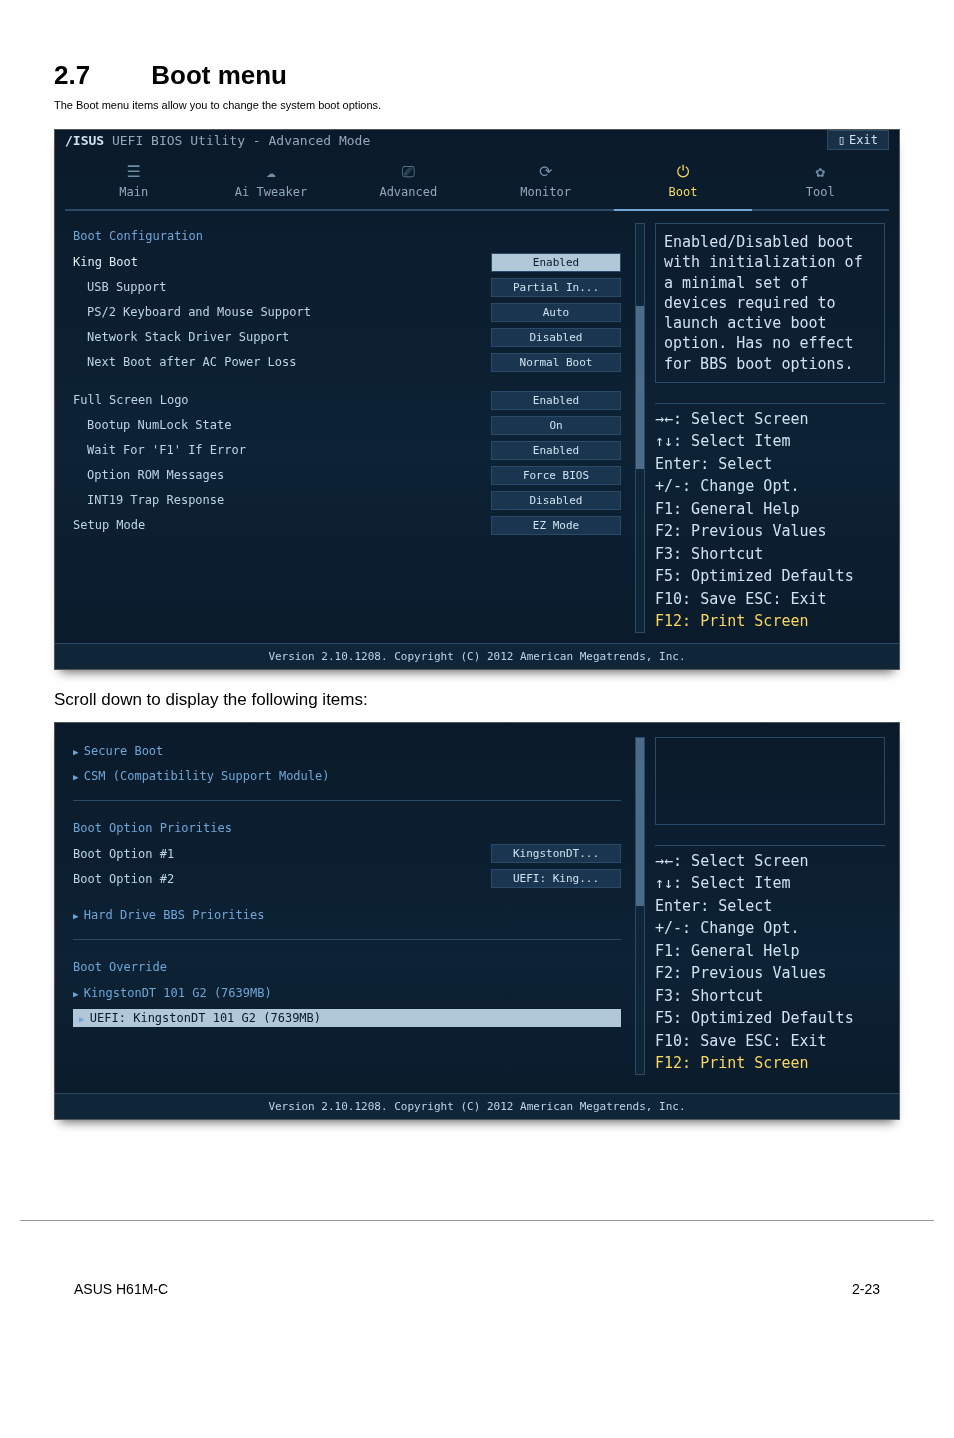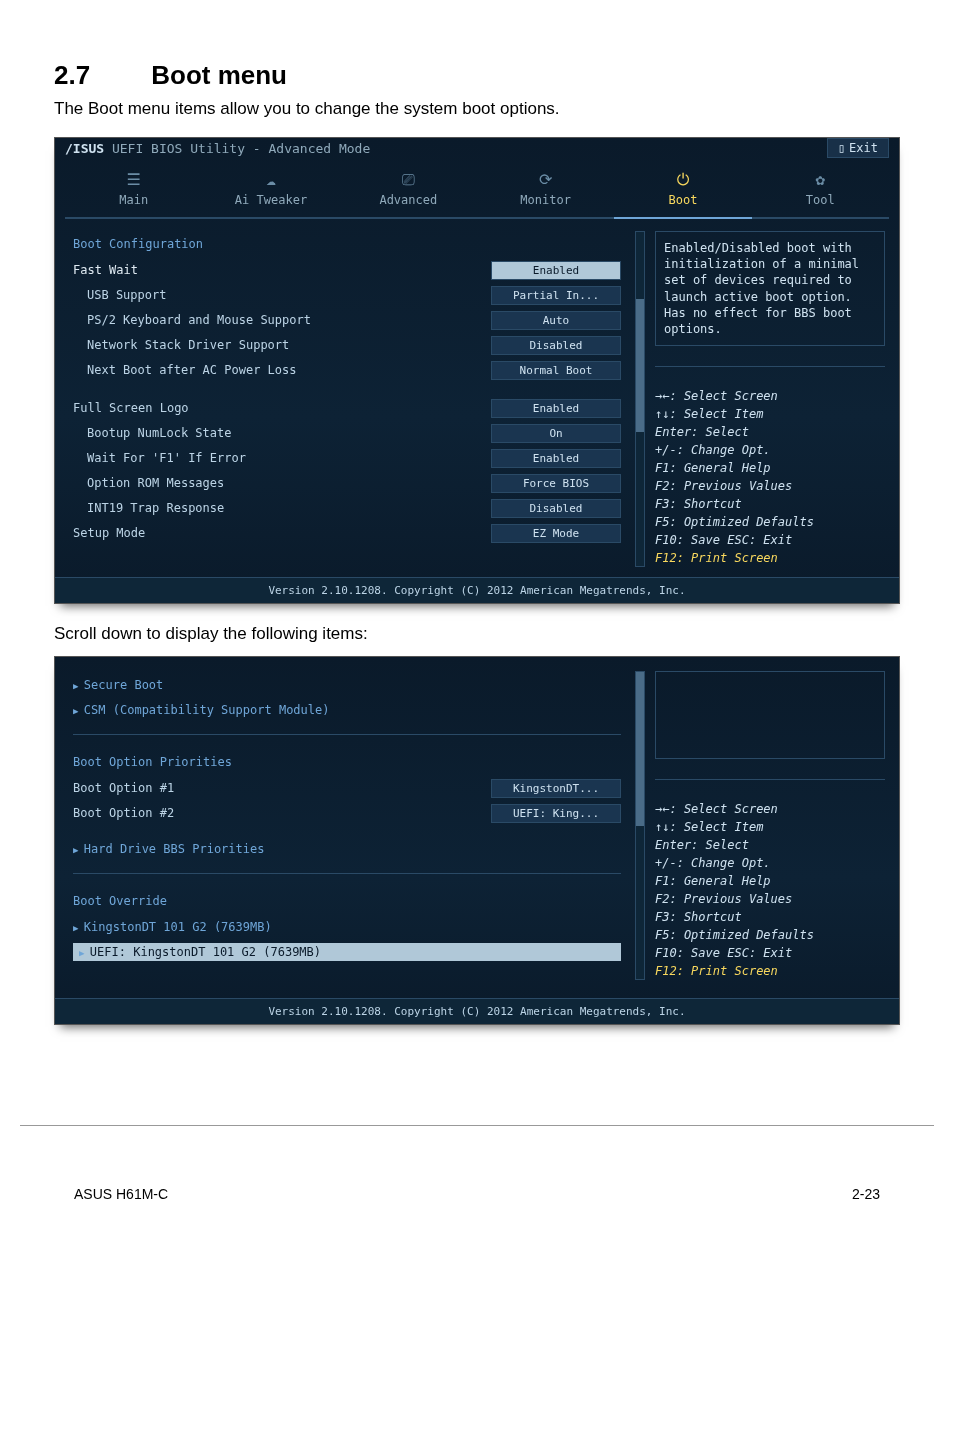--- a/index.html
+++ b/index.html
@@ -14,21 +14,21 @@
     box-sizing: border-box;
   }
   .heading {
     font-size: 26px;
     font-weight: bold;
     margin-bottom: 8px;
     margin-top: 20px;
   }
   .heading .num { display:inline-block; width:90px; }
   .intro {
-    font-size: 17px;
+    font-size: 11px;
     margin-bottom: 18px;
   }
   .bios {
     background: linear-gradient(#0a1a2a, #0d2235 60%, #0a1a2a);
     border: 1px solid #555;
     color: #bcd4e6;
     font-family: "Lucida Console", Monaco, monospace;
     font-size: 12px;
     position: relative;
     box-shadow: 0 8px 10px -6px rgba(0,0,0,0.6);
@@ -71,37 +71,36 @@
     height:2px; background:#6fa6d8;
   }
   .bios-body {
     display: flex;
     padding: 12px 14px 10px 18px;
     gap: 10px;
   }
   .left-col { flex: 1; }
   .right-col {
     width: 230px;
-    font-size: 12px;
+    font-size: 15px;
     color: #cfe2f0;
     display:flex; flex-direction:column;
   }
   .help-box {
     border: 1px solid #2a4a66;
     padding: 8px;
     margin-bottom: 20px;
     line-height: 1.35;
     min-height: 70px;
   }
   .keys-box {
     border-top: 1px solid #2a4a66;
-    padding-top: 20px;
+    padding-top: 4px;
     line-height: 1.5;
     margin-top:auto;
-    font-style:italic;
   }
   .keys-box .gold { color:#f8d85e; }
   .section-title { color:#6fa6d8; margin: 6px 0 8px 0; }
   .row {
     display: flex;
     align-items: center;
     margin: 3px 0;
     height: 22px;
   }
   .row .label { flex: 1; padding-left: 14px; color:#bcd4e6; white-space:nowrap;}
@@ -185,21 +184,21 @@
       <div class="tab"><span class="icon">⎚</span><span>Advanced</span></div>
       <div class="tab"><span class="icon">⟳</span><span>Monitor</span></div>
       <div class="tab active"><span class="icon">⏻</span><span>Boot</span></div>
       <div class="tab"><span class="icon">✿</span><span>Tool</span></div>
     </div>
     <div class="bios-body">
       <div class="left-col">
         <div class="section-title">Boot Configuration</div>
 
         <div class="row selected top">
-            <span class="label">Fast Wait</span>
+            <span class="label">King Boot</span>
             <span class="value">Enabled</span>
           </div>
         <div class="row">
             <span class="label">USB Support</span>
             <span class="value">Partial In...</span>
           </div>
         <div class="row">
             <span class="label">PS/2 Keyboard and Mouse Support</span>
             <span class="value">Auto</span>
           </div>

